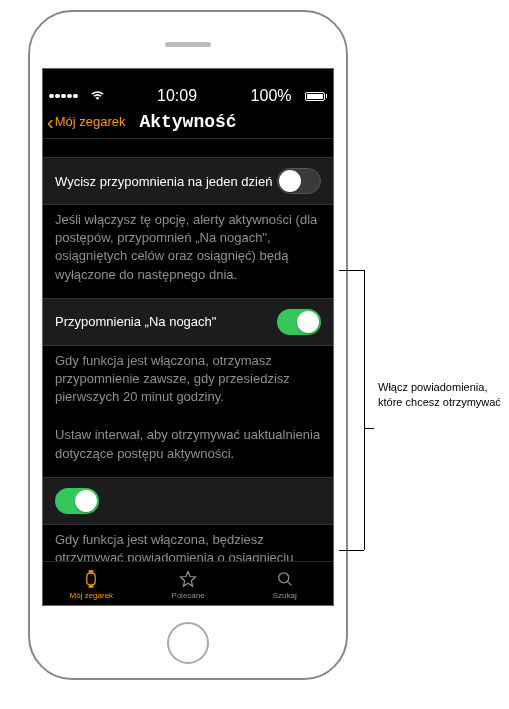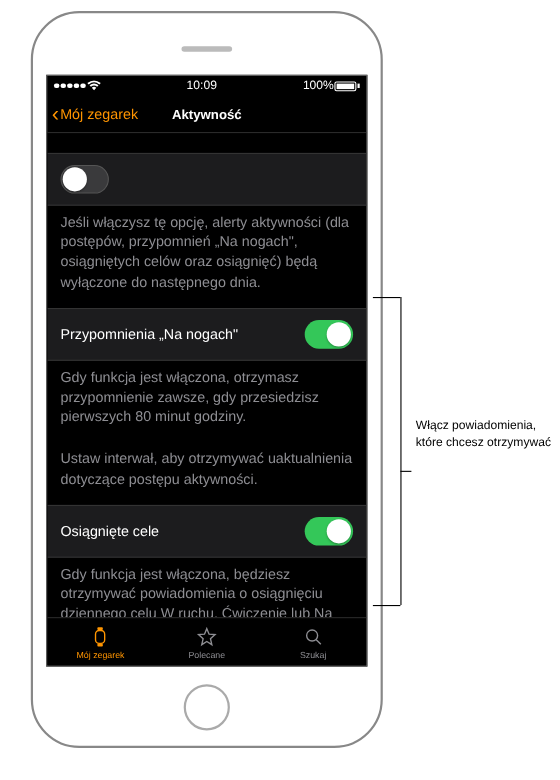--- a/index.html
+++ b/index.html
@@ -52,24 +52,25 @@
     color: #fff;
     display: flex;
     flex-direction: column;
   }
   .status-bar {
     height: 18px;
     display: flex;
     align-items: center;
     justify-content: space-between;
     padding: 0 6px;
-    font-size: 11px;
-    color: #fff;
-  }
-  .status-left, .status-right { display: flex; align-items: center; gap: 1px; }
+    font-size: 16px;
+    color: #fff;
+    margin-top: 18px;
+  }
+  .status-left, .status-right { display: flex; align-items: center; gap: 13px; }
   .dots { display: flex; gap: 1.5px; }
   .dot { width: 4.5px; height: 4.5px; border-radius: 50%; background: #fff; }
   .wifi-icon { width: 13px; height: 10px; }
   .battery { display: flex; align-items: center; gap: 1px; }
   .battery-body { width: 20px; height: 9px; border: 1px solid #fff; border-radius: 2px; position: relative; }
   .battery-fill { position: absolute; top: 1px; left: 1px; right: 1px; bottom: 1px; background: #fff; }
   .battery-tip { width: 1.5px; height: 4px; background: #fff; }
   .nav-bar {
     height: 34px;
     display: flex;
@@ -84,23 +85,24 @@
     font-size: 13px;
     padding-left: 4px;
     position: absolute;
     left: 0;
   }
   .chevron-left { font-size: 20px; line-height: 1; margin-right: 1px; font-weight: 300; }
   .nav-title {
     position: absolute;
     left: 50%;
     transform: translateX(-50%);
-    font-size: 12px;
+    font-size: 18px;
     font-weight: 600;
     color: #fff;
+    font-family: Liberation Mono, monospace;
   }
   .content {
     flex: 1;
     overflow-y: hidden;
     background: #000;
   }
   .cell {
     background: #1c1c1e;
     border-top: 0.5px solid #333;
     border-bottom: 0.5px solid #333;
@@ -216,38 +218,38 @@
         <span class="chevron-left">‹</span>
         <span>Mój zegarek</span>
       </div>
       <div class="nav-title">Aktywność</div>
     </div>
 
     <div class="content">
       <div class="spacer-top"></div>
 
       <div class="cell">
+        <span class="cell-label">Wycisz przypomnienia na jeden dzień</span>
         <div class="switch off">
             <div class="knob"></div>
           </div>
       </div>
       <div class="footer-text">Jeśli włączysz tę opcję, alerty aktywności (dla postępów, przypomnień „Na nogach", osiągniętych celów oraz osiągnięć) będą wyłączone do następnego dnia.</div>
 
       <div class="cell">
         <span class="cell-label">Przypomnienia „Na nogach"</span>
         <div class="switch on">
             <div class="knob"></div>
           </div>
       </div>
-      <div class="footer-text">Gdy funkcja jest włączona, otrzymasz przypomnienie zawsze, gdy przesiedzisz pierwszych 80 minut godziny.</div>
+      <div class="footer-text">Gdy funkcja jest włączona, otrzymasz przypomnienie zawsze, gdy przesiedzisz pierwszych 20 minut godziny.</div>
 
       <div class="footer-text">Ustaw interwał, aby otrzymywać uaktualnienia dotyczące postępu aktywności.</div>
 
       <div class="cell">
-        <span class="cell-label">Osiągnięte cele</span>
         <div class="switch on">
             <div class="knob"></div>
           </div>
       </div>
       <div class="footer-text">Gdy funkcja jest włączona, będziesz otrzymywać powiadomienia o osiągnięciu dziennego celu W ruchu, Ćwiczenie lub Na nogach.</div>
 
       <div class="cell">
 
         <div class="switch on"></div>
       </div>

